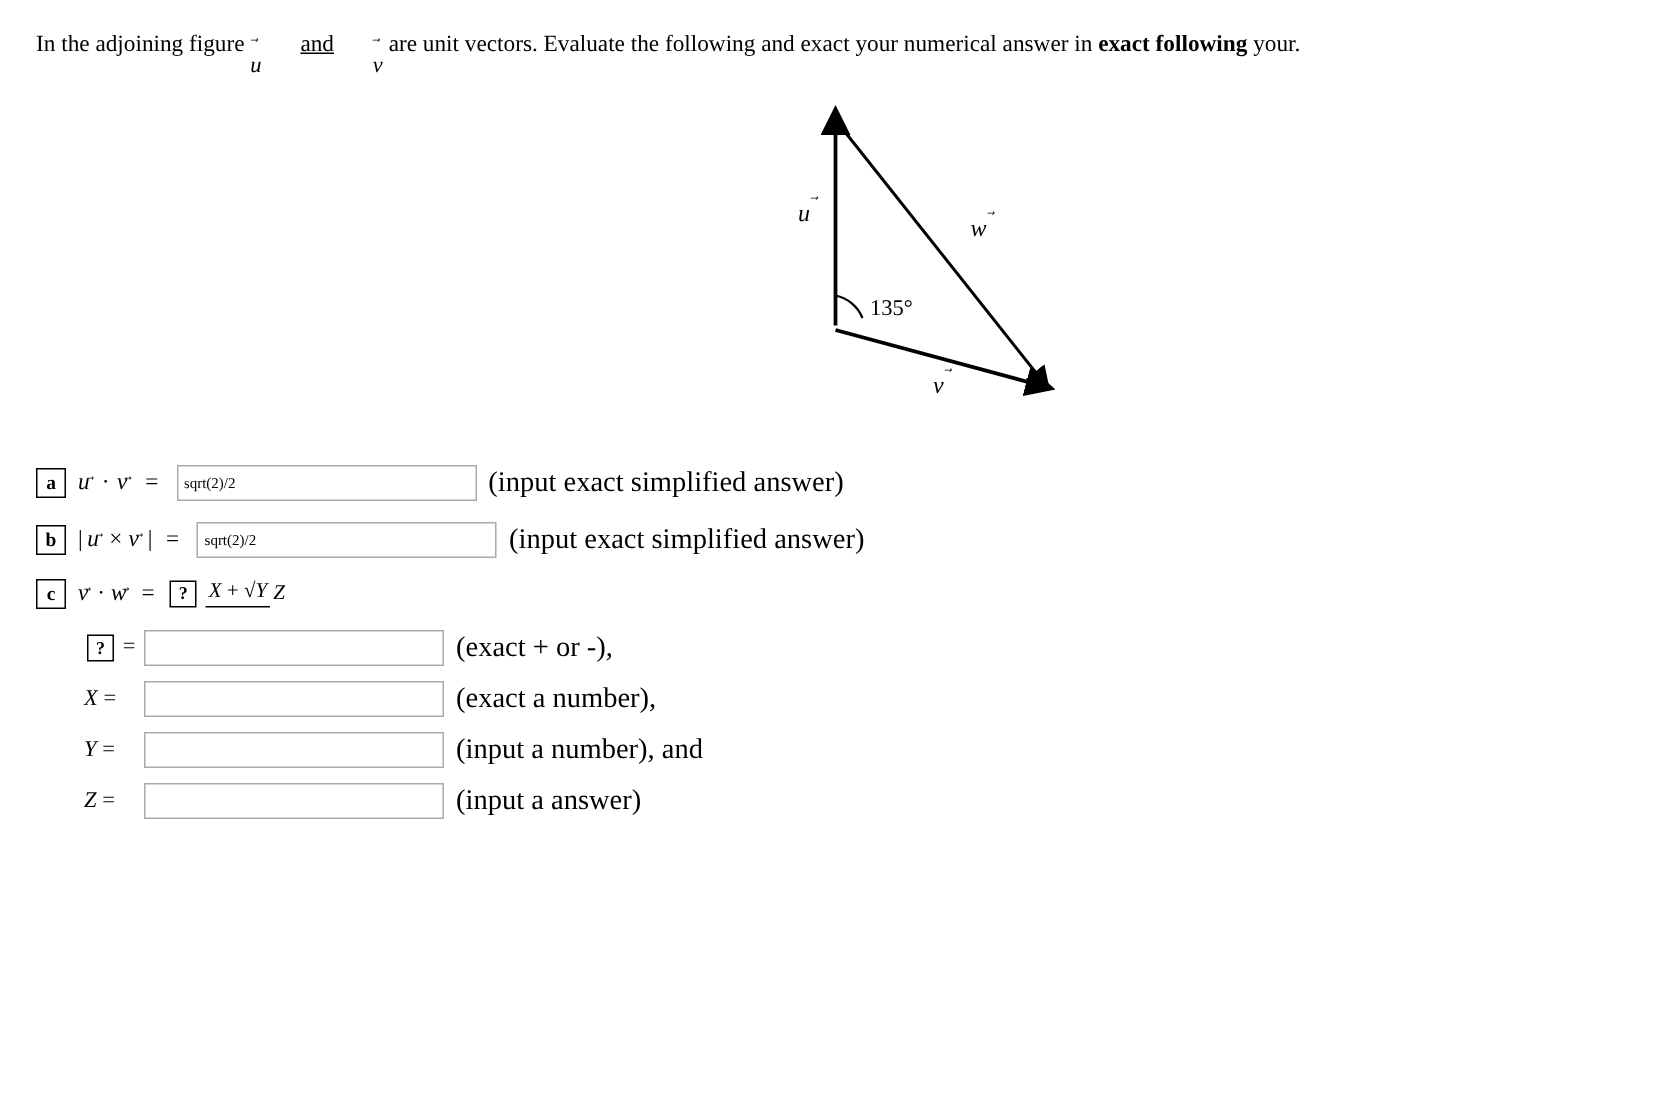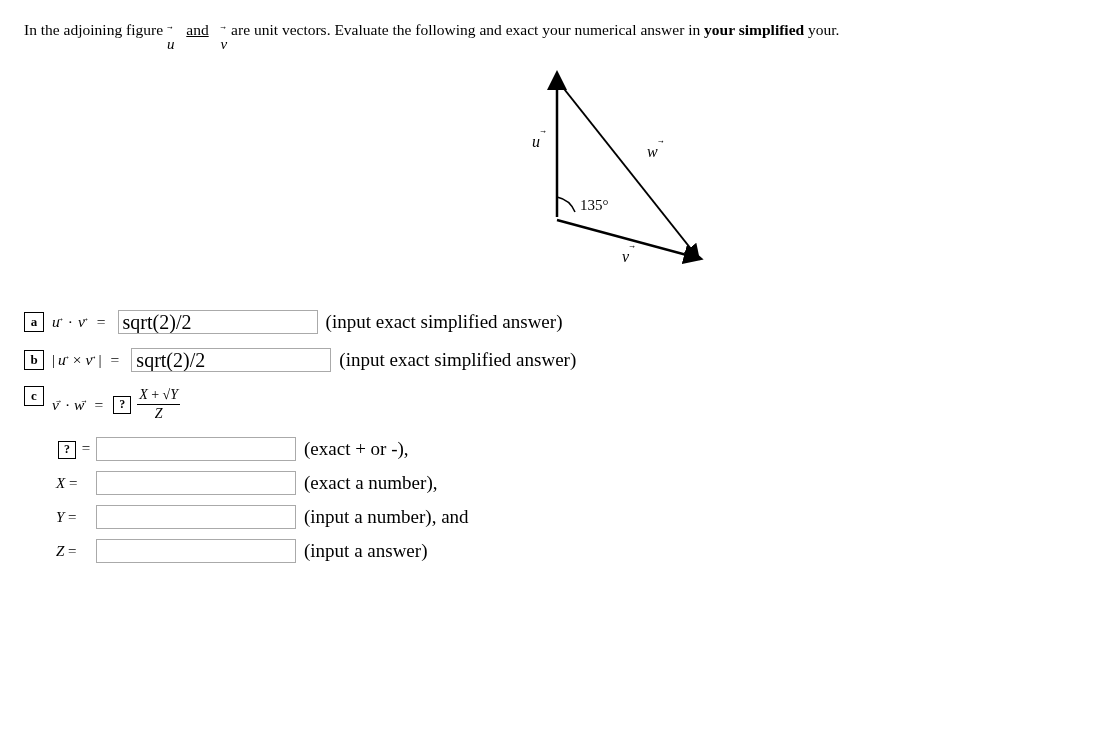--- a/index.html
+++ b/index.html
@@ -70,21 +70,21 @@
       gap: 3px;
     }
     .equals-sign {
       margin: 0 6px;
       font-size: 15.5px;
     }
     .answer-input {
       border: 1px solid #aaa;
       height: 24px;
       width: 200px;
-      font-size: 20px;
+      font-size: 10px;
       font-family: inherit;
       padding: 2px 4px;
       margin-right: 8px;
     }
     .hint-text {
       font-size: 19px;
       color: #000;
     }
     
     .part-c-row {
@@ -130,27 +130,27 @@
   </style>
 </head>
 <body>
 
 <div class="intro-text">
   <span>In the adjoining figure </span>
   <span class="vector-label">
     <span class="arrow-over">⃗</span>
     <em>u</em>
   </span>
-  <span style="margin:0 8px;text-decoration:underline;">and</span>
+  <span style="margin:0 22px;text-decoration:underline;">and</span>
   
   <span class="vector-label">
     <span class="arrow-over">⃗</span>
     <em>v</em>
   </span>
-  <span> are unit vectors. Evaluate the following and exact your numerical answer in </span><strong>your simplified</strong><span> your.</span>
+  <span> are unit vectors. Evaluate the following and exact your numerical answer in </span><strong>exact following</strong><span> your.</span>
 </div>
 
 <div class="figure-area">
   <svg class="figure-svg" viewBox="0 0 380 230">
 
     <defs>
       <marker id="arrowhead" markerWidth="8" markerHeight="8" refX="4" refY="4" orient="auto">
         <path d="M0,0 L8,4 L0,8 Z" fill="#000"></path>
       </marker>
       <marker id="arrowhead2" markerWidth="8" markerHeight="8" refX="4" refY="4" orient="auto">
@@ -220,21 +220,21 @@
     <span class="part-label-box">c</span>
     <span class="math-expr" style="align-items:center; gap:2px; flex-wrap:wrap;">
       <span style="font-style:italic;">v</span>
         <sup style="font-size:10px; vertical-align:super;">⃗</sup>
       <span style="margin:0 2px;">·</span>
       <span style="font-style:italic;">w</span>
         <sup style="font-size:10px; vertical-align:super;">⃗</sup>
       <span class="equals-sign">=</span>
       <span class="question-box">?</span>
 
-      <span style="display:inline-flex; flex-direction:column; align-items:center; font-size:14px; margin:0 2px;">
+      <span style="display:inline-flex; flex-direction:row; align-items:center; font-size:14px; margin:0 2px;">
         <span style="border-bottom:1px solid #000; padding:0 2px; line-height:1.3;"><em>X</em> + √<em>Y</em></span>
         <span style="padding:0 2px; line-height:1.3;"><em>Z</em></span>
       </span>
     </span>
   </div>
 
   <div class="sub-inputs">
 
     <div class="sub-input-row">
       <span class="sub-label">

